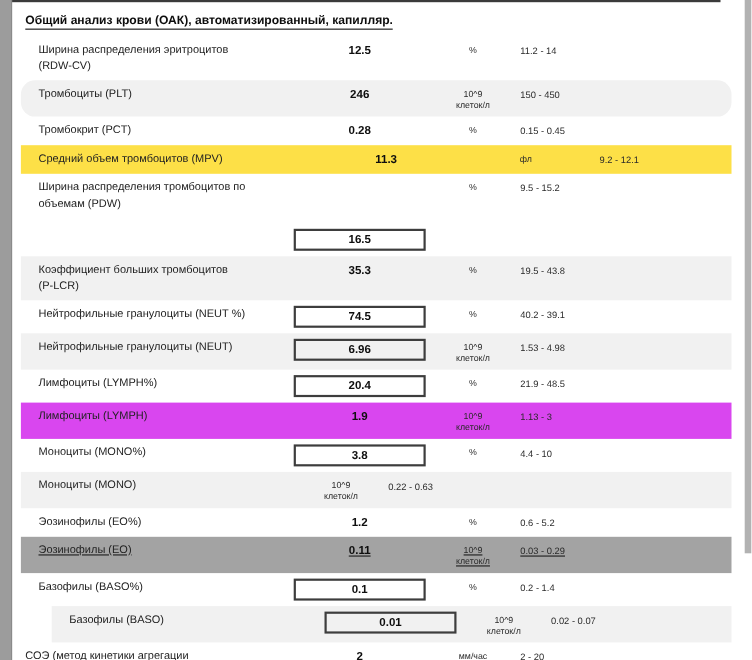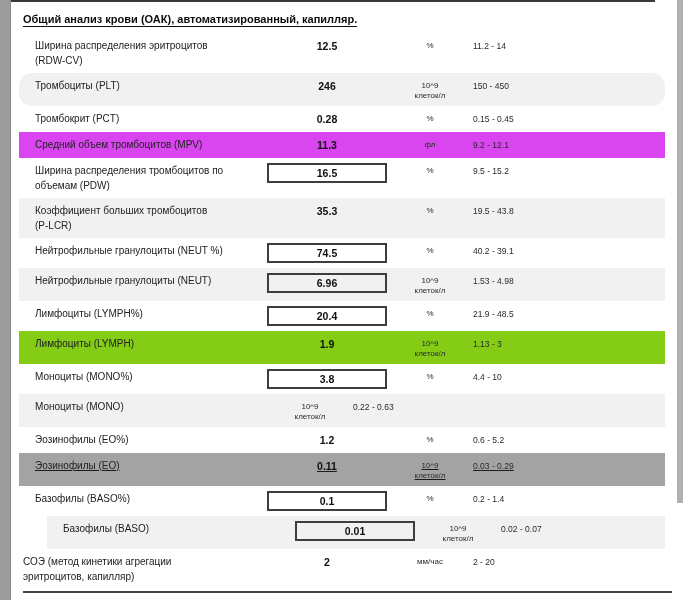--- a/index.html
+++ b/index.html
@@ -95,38 +95,38 @@
       <div>Тромбокрит (PCT)</div>
       <div></div>
     </div>
     <div class="cell value">0.28</div>
     <div class="cell unit">
       <div>%</div>
       <div></div>
     </div>
     <div class="cell range">0.15 - 0.45</div>
   </div>
-      <div class="row shaded" style="background: #d946ef;">
+      <div class="row shaded" style="background: #fde047; gap: 24px;">
     <div class="cell name">
       <div>Средний объем тромбоцитов (MPV)</div>
       <div></div>
     </div>
     <div class="cell value">11.3</div>
     <div class="cell unit">
       <div>фл</div>
       <div></div>
     </div>
     <div class="cell range">9.2 - 12.1</div>
   </div>
       <div class="row">
     <div class="cell name">
       <div>Ширина распределения тромбоцитов по</div>
       <div>объемам (PDW)</div>
     </div>
-    <div class="cell value boxed" style="border-color: rgb(61, 61, 61);">16.5</div>
+    <div class="cell value boxed" style="border-color: rgb(61, 61, 61); margin-top: 45px;">16.5</div>
     <div class="cell unit">
       <div>%</div>
       <div></div>
     </div>
     <div class="cell range">9.5 - 15.2</div>
   </div>
       <div class="row shaded" style="background: rgb(241, 241, 241);">
     <div class="cell name">
       <div>Коэффициент больших тромбоцитов</div>
       <div>(P-LCR)</div>
@@ -167,21 +167,21 @@
       <div>Лимфоциты (LYMPH%)</div>
       <div></div>
     </div>
     <div class="cell value boxed" style="border-color: rgb(61, 61, 61);">20.4</div>
     <div class="cell unit">
       <div>%</div>
       <div></div>
     </div>
     <div class="cell range">21.9 - 48.5</div>
   </div>
-      <div class="row shaded" style="background: #84cc16;">
+      <div class="row shaded" style="background: #d946ef;">
     <div class="cell name">
       <div>Лимфоциты (LYMPH)</div>
       <div></div>
     </div>
     <div class="cell value">1.9</div>
     <div class="cell unit">
       <div>10^9</div>
       <div>клеток/л</div>
     </div>
     <div class="cell range">1.13 - 3</div>

